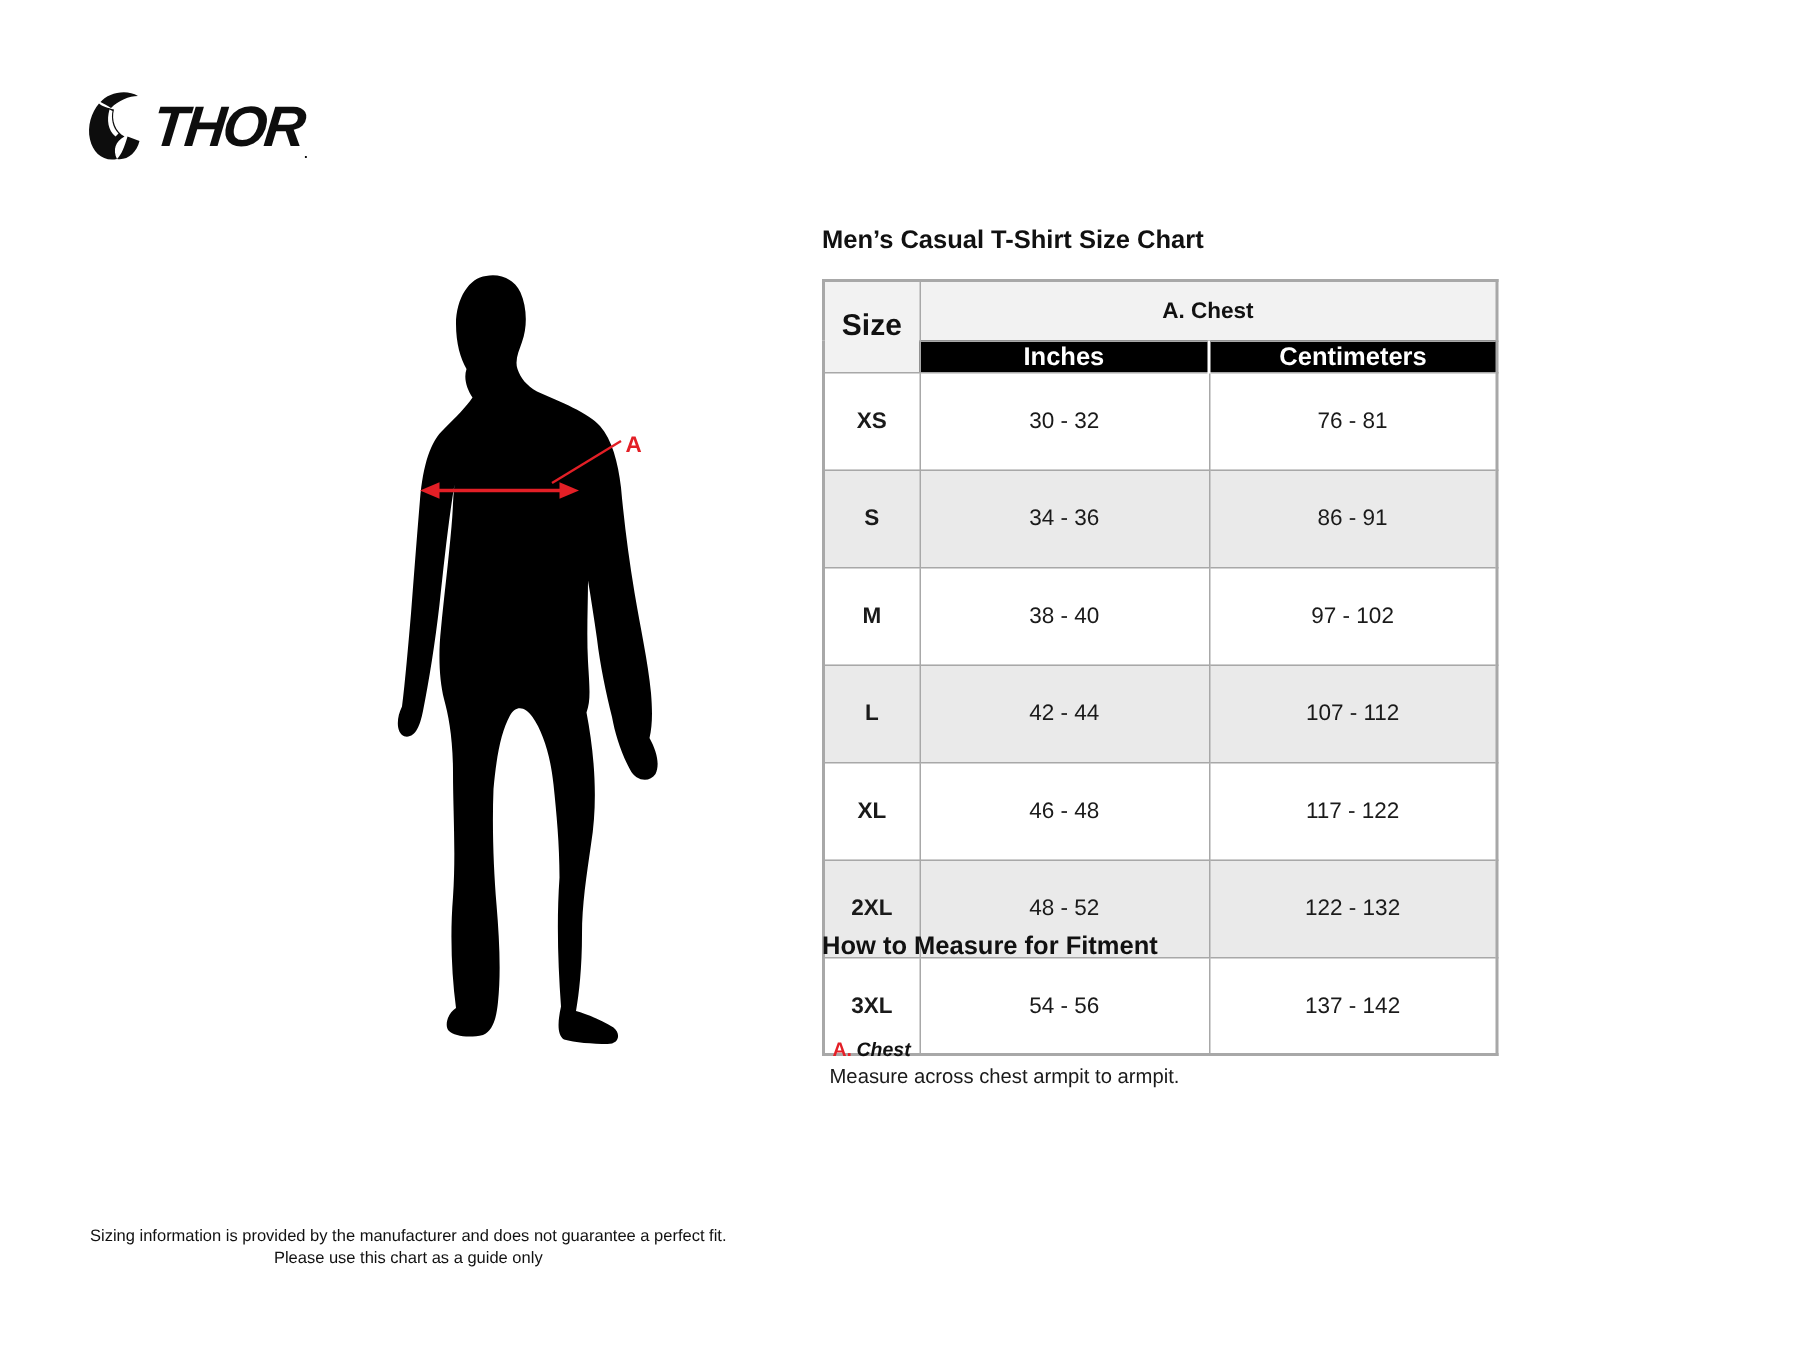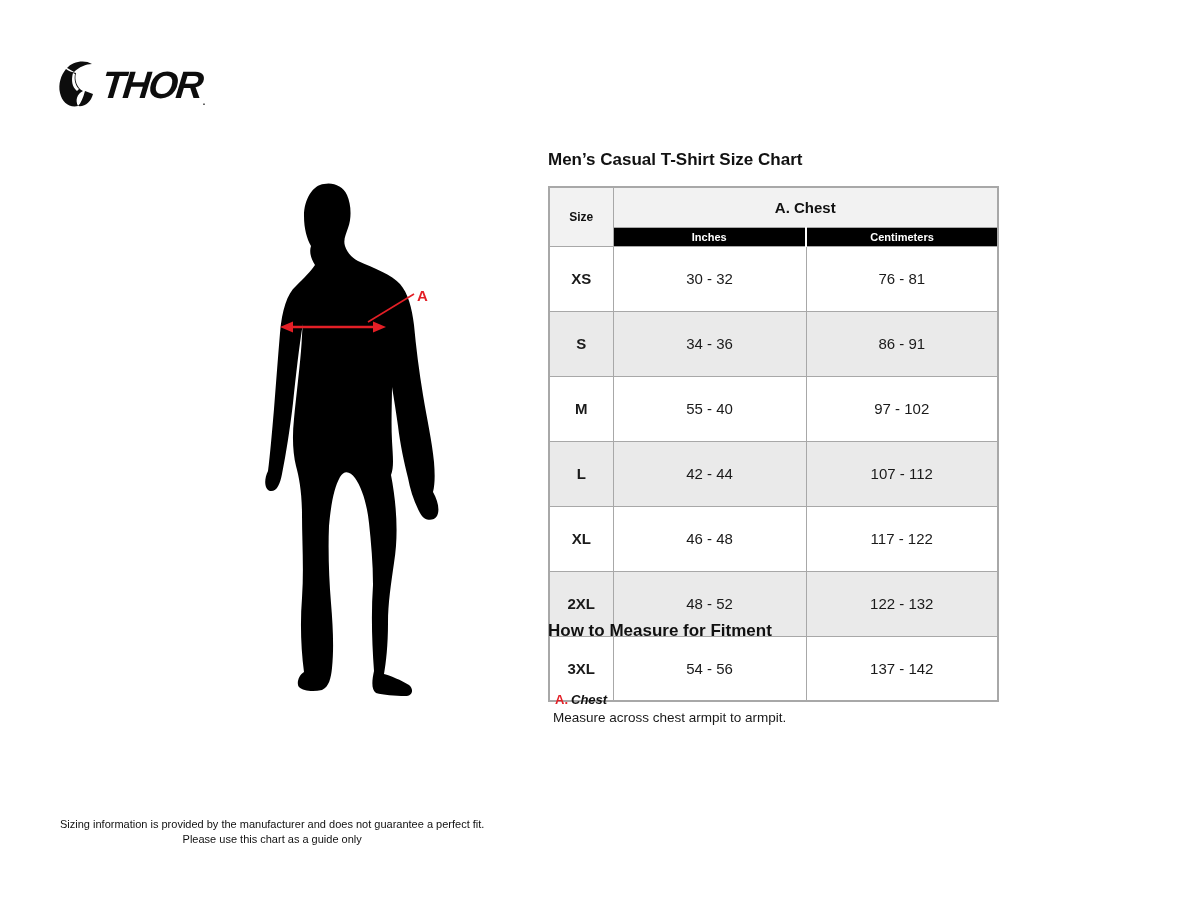--- a/index.html
+++ b/index.html
@@ -46,30 +46,30 @@
   }
   table.size-table th, table.size-table td {
     border: 1px solid #a8a8a8;
     text-align: center; vertical-align: middle;
   }
   .col-size { width: 64px; }
   .col-in   { width: 193px; }
   .col-cm   { width: 192px; }
 
   th.h-size {
-    background: #f2f2f2; font-size: 12px; font-weight: bold; color: #111;
+    background: #f2f2f2; font-size: 20px; font-weight: bold; color: #111;
   }
   th.h-group {
     background: #f2f2f2; font-size: 15px; font-weight: bold; color: #111;
     height: 40px;
   }
   tr.bar-row { height: 19px; }
   th.h-bar {
     background: #000; color: #fff;
-    font-size: 11px; font-weight: bold;
+    font-size: 17px; font-weight: bold;
     border-top: 2px solid #fff; border-bottom: 2px solid #fff;
   }
   th.h-bar.bar-left  { border-right: 2px solid #fff; }
   th.h-bar.bar-right { border-left: 2px solid #fff; }
 
   tr.data-row { height: 65px; }
   tr.data-row td { font-size: 15px; color: #1a1a1a; background: #fff; }
   tr.data-row td.cell-size { font-weight: bold; font-size: 15px; }
   tr.data-row.alt td { background: #eaeaea; }
 
@@ -196,21 +196,21 @@
         <td>30 - 32</td>
         <td>76 - 81</td>
       </tr>
       <tr class="data-row alt">
         <td class="cell-size">S</td>
         <td>34 - 36</td>
         <td>86 - 91</td>
       </tr>
       <tr class="data-row">
         <td class="cell-size">M</td>
-        <td>55 - 40</td>
+        <td>38 - 40</td>
         <td>97 - 102</td>
       </tr>
       <tr class="data-row alt">
         <td class="cell-size">L</td>
         <td>42 - 44</td>
         <td>107 - 112</td>
       </tr>
       <tr class="data-row">
         <td class="cell-size">XL</td>
         <td>46 - 48</td>

